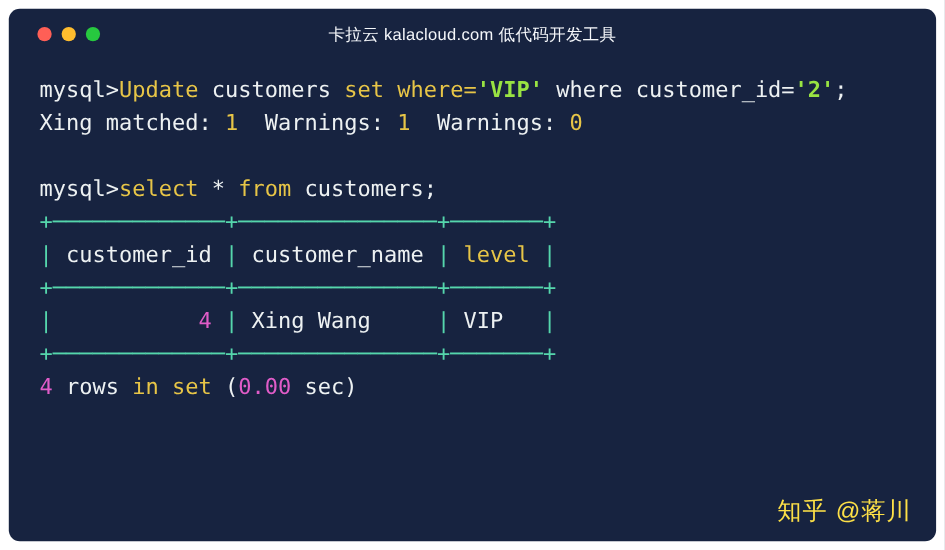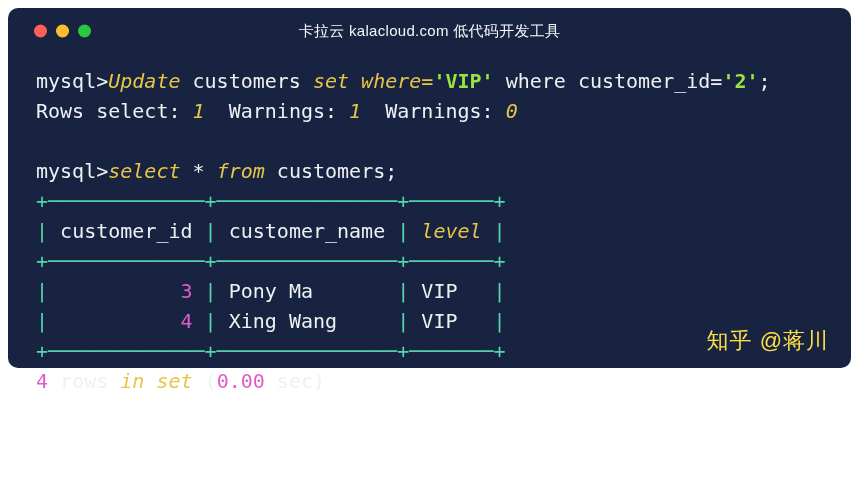--- a/index.html
+++ b/index.html
@@ -6,21 +6,21 @@
   html, body { margin: 0; padding: 0; }
   body {
     width: 859px; height: 500px;
     background: #ffffff;
     overflow: hidden;
     font-family: "Liberation Sans", sans-serif;
   }
   .window {
     position: absolute;
     left: 8px; top: 8px;
-    width: 843px; height: 360px;
+    width: 843px; height: 484px;
     background: var(--bg, #172340);
     border-radius: 10px;
   }
   .titlebar {
     position: relative;
     height: 46px;
     display: flex; align-items: center; justify-content: center;
   }
   .lights {
     position: absolute; left: 26px; top: 50%;
@@ -37,21 +37,21 @@
     letter-spacing: 0.3px;
   }
   .terminal {
     padding: 12px 0 0 28px;
     font-family: "DejaVu Sans Mono", monospace;
     font-size: 20px;
     line-height: 30px;
   }
   .line { white-space: pre; min-height: 30px; }
   .c-w { color: var(--text, #edf1f2); }
-  .c-y { color: var(--keyword, #e7c547); font-style: italic; }
+  .c-y { color: var(--keyword, #e7c547); }
   .c-g { color: var(--string, #99e342); font-weight: bold; }
   .c-m { color: var(--number, #e05cc8); }
   .c-t { color: var(--border, #55d6ac); }
   .watermark {
     position: absolute;
     right: 22px; bottom: 12px;
     color: #fde047;
     font-size: 22px;
     letter-spacing: 1px;
   }
@@ -64,26 +64,25 @@
     <div class="lights">
       <span class="light light-close"></span>
       <span class="light light-minimize"></span>
       <span class="light light-maximize"></span>
     </div>
     <div class="title">卡拉云 kalacloud.com 低代码开发工具</div>
   </div>
 
   <div class="terminal">
       <div class="line"><span class="c-w">mysql&gt;</span><span class="c-y">Update</span><span class="c-w"> customers </span><span class="c-y">set</span><span class="c-y"> where=</span><span class="c-g">'VIP'</span><span class="c-w"> where customer_id=</span><span class="c-g">'2'</span><span class="c-w">;</span></div>
-      <div class="line"><span class="c-w">Rows select: </span><span class="c-y">1</span><span class="c-w">  Warnings: </span><span class="c-y">1</span><span class="c-w">  Warnings: </span><span class="c-y">0</span></div>
+      <div class="line"><span class="c-w">Xing matched: </span><span class="c-y">1</span><span class="c-w">  Warnings: </span><span class="c-y">1</span><span class="c-w">  Warnings: </span><span class="c-y">0</span></div>
       <div class="line"></div>
       <div class="line"><span class="c-w">mysql&gt;</span><span class="c-y">select</span><span class="c-w"> * </span><span class="c-y">from</span><span class="c-w"> customers;</span></div>
       <div class="line"><span class="c-t">+─────────────+───────────────+───────+</span></div>
       <div class="line"><span class="c-t">| </span><span class="c-w">customer_id</span><span class="c-t"> | </span><span class="c-w">customer_name</span><span class="c-t"> | </span><span class="c-y">level</span><span class="c-t"> |</span></div>
       <div class="line"><span class="c-t">+─────────────+───────────────+───────+</span></div>
-      <div class="line"><span class="c-t">|</span><span class="c-m">           3</span><span class="c-w"> </span><span class="c-t">|</span><span class="c-w"> Pony Ma       </span><span class="c-t">|</span><span class="c-w"> VIP   </span><span class="c-t">|</span></div>
       <div class="line"><span class="c-t">|</span><span class="c-m">           4</span><span class="c-w"> </span><span class="c-t">|</span><span class="c-w"> Xing Wang     </span><span class="c-t">|</span><span class="c-w"> VIP   </span><span class="c-t">|</span></div>
       <div class="line"><span class="c-t">+─────────────+───────────────+───────+</span></div>
       <div class="line"><span class="c-m">4</span><span class="c-w"> rows </span><span class="c-y">in</span><span class="c-w"> </span><span class="c-y">set</span><span class="c-w"> (</span><span class="c-m">0.00</span><span class="c-w"> sec)</span></div>
     </div>
 
   <div class="watermark">知乎 @蒋川</div>
 </div>
 
 </body></html>

